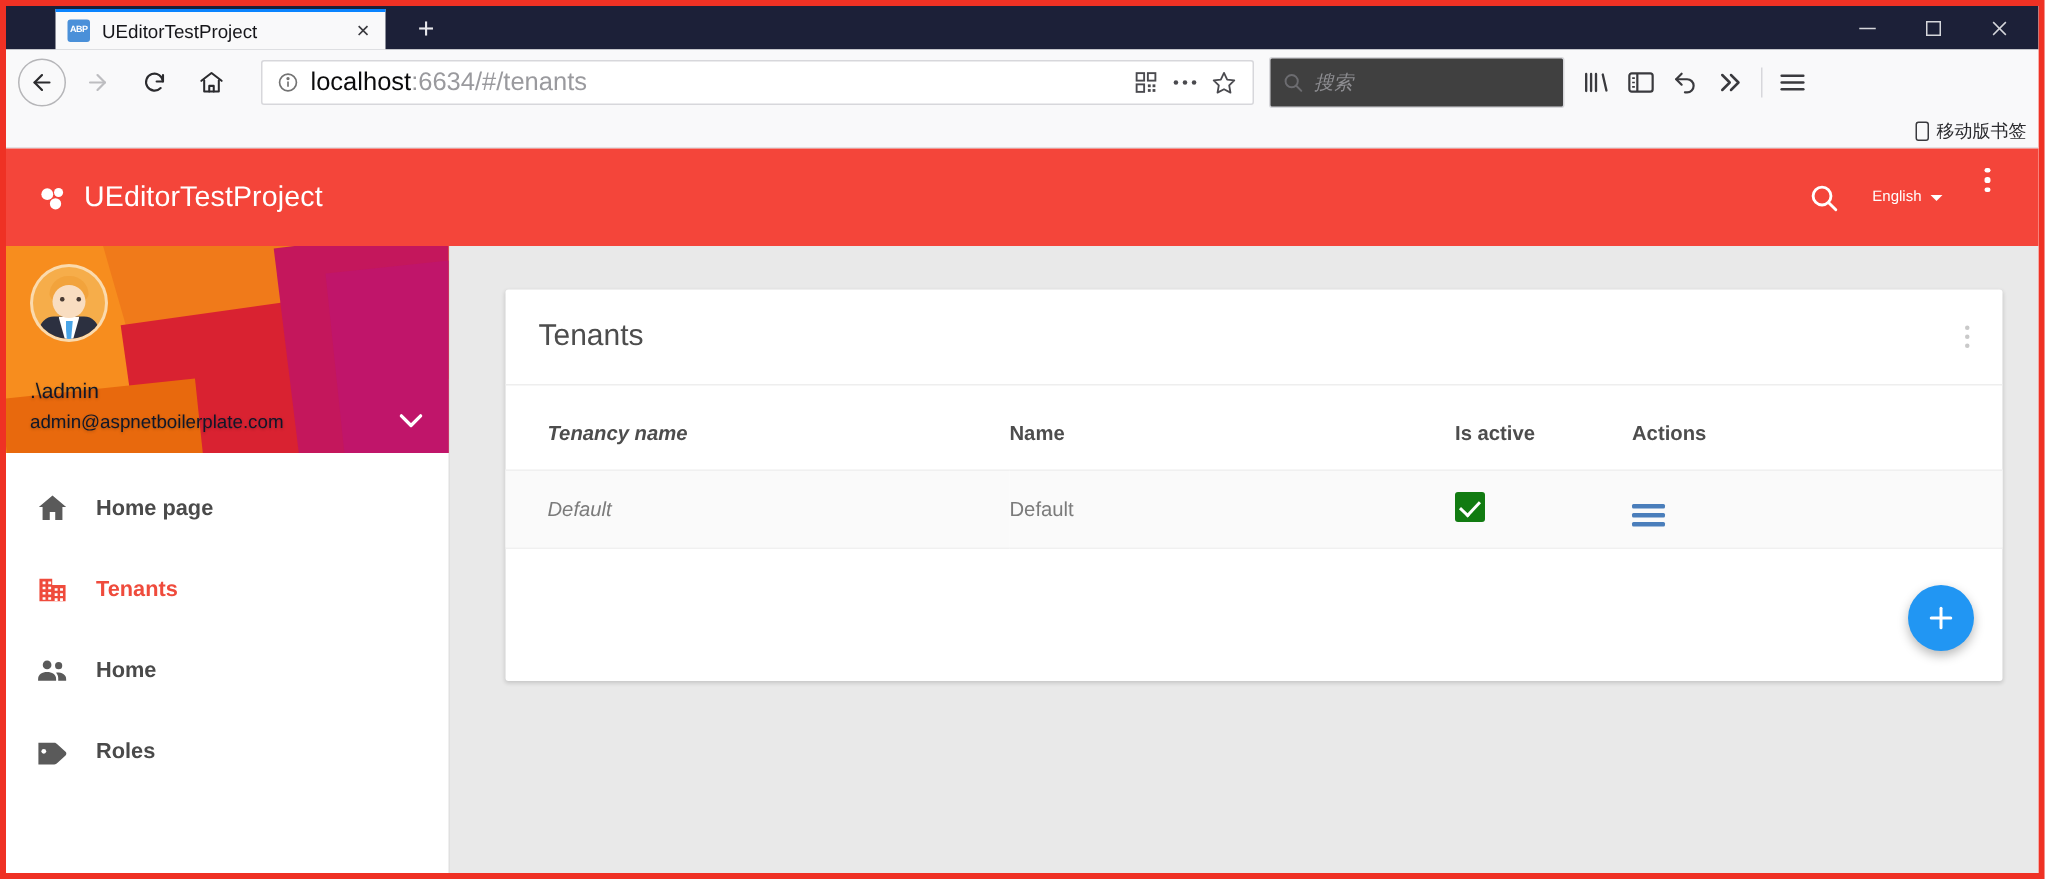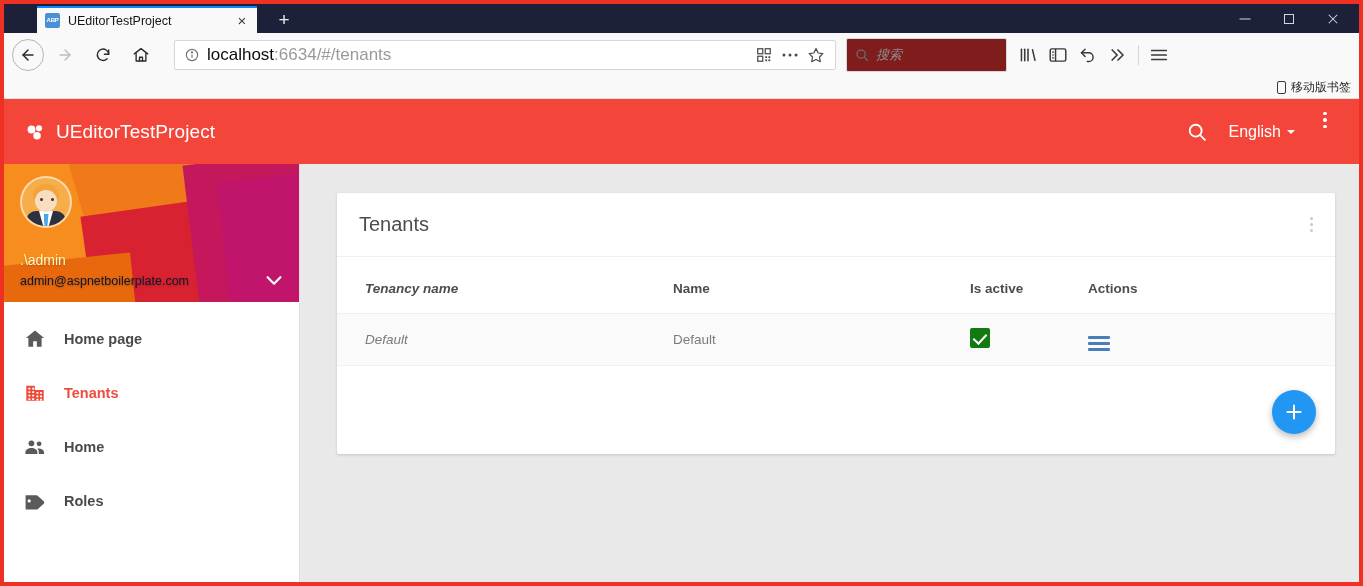--- a/index.html
+++ b/index.html
@@ -88,22 +88,22 @@
   }
   .url-info {
     width:22px; height:22px; flex:none; position:relative; color:#737373;
   }
   .url-text { flex:1; font-size:17px; color:#0c0c0d; margin-left:4px; white-space:nowrap; }
   .url-text .dim { color:#9a9a9e; }
   .url-ico { width:26px; height:26px; flex:none; position:relative; color:#4a4a4f; }
   .url-ico svg { position:absolute; left:50%; top:50%; transform:translate(-50%,-50%); }
 
   .searchbar {
-    width:161px; height:30px; margin-left:10px;
-    background:#7f1d1d; border:1px solid #d7d7db; border-radius:2px;
+    width:197px; height:30px; margin-left:10px;
+    background:#404040; border:1px solid #d7d7db; border-radius:2px;
     display:flex; align-items:center; padding:16px 8px; flex:none;
   }
   .searchbar .ph {
     font-size:13px; color:#8d8d91; font-style:italic; margin-left:7px;
   }
   .toolend { display:flex; align-items:center; margin-left:6px; flex:none; }
   .tbtn { width:30px; height:30px; position:relative; color:#3a3a3e; }
   .tbtn svg { position:absolute; left:50%; top:50%; transform:translate(-50%,-50%); }
   .vdiv { width:1px; height:20px; background:#d7d7db; margin:0 5px; }
 
@@ -129,21 +129,21 @@
   .brand-label {
     font-size:19px; color:#ffffff; margin-left:10px; font-weight:400;
     letter-spacing:0.1px;
   }
   .apphead-right {
     margin-left:auto; display:flex; align-items:center; margin-right:14px;
   }
   .hicon { width:40px; height:40px; position:relative; color:#fff; }
   .hicon svg { position:absolute; left:50%; top:50%; transform:translate(-50%,-50%); }
   .lang {
-    color:#ffffff; font-size:16px; display:flex; align-items:center;
+    color:#ffffff; font-size:10px; display:flex; align-items:center;
     margin:0 10px 0 12px;
   }
   .caret {
     width:0; height:0; border-left:4px solid transparent; border-right:4px solid transparent;
     border-top:4.5px solid #fff; margin-left:6px;
   }
   .dots3 { display:flex; flex-direction:column; align-items:center; gap:3px; }
   .dots3 b { width:3.5px; height:3.5px; background:#fff; border-radius:50%; display:block; }
 
   
@@ -171,21 +171,21 @@
   }
   .av-hair { position:absolute; left:11px; top:6px; width:26px; height:16px; background:#f2a33c; border-radius:13px 13px 4px 4px; }
   .av-face { position:absolute; left:13px; top:12px; width:22px; height:22px; background:#f9ddc0; border-radius:11px; }
   .av-eyeL { position:absolute; left:18px; top:20px; width:2.5px; height:3px; background:#4a3b33; border-radius:50%; }
   .av-eyeR { position:absolute; left:29px; top:20px; width:2.5px; height:3px; background:#4a3b33; border-radius:50%; }
   .av-body { position:absolute; left:4px; top:33px; width:40px; height:22px; background:#2c3040; border-radius:10px 10px 0 0; }
   .av-shirt { position:absolute; left:17px; top:33px; width:14px; height:20px; background:#ffffff; clip-path:polygon(0 0,100% 0,60% 100%,40% 100%); }
   .av-tie { position:absolute; left:21.5px; top:36px; width:5px; height:17px; background:#49a5e8; clip-path:polygon(0 0,100% 0,70% 100%,30% 100%); }
 
   .pname {
-    position:absolute; left:16px; top:88px; font-size:14px; color:#fef9c3;
+    position:absolute; left:16px; top:88px; font-size:14px; color:#0f172a;
     text-shadow:0 1px 2px rgba(0,0,0,.25);
   }
   .pmail {
     position:absolute; left:16px; top:110px; font-size:12.5px; color:#0f172a;
     text-shadow:0 1px 2px rgba(0,0,0,.25);
   }
   .pchev {
     position:absolute; right:14px; top:105px; width:22px; height:22px; color:#fff;
   }
   .pchev svg { position:absolute; left:0; top:0; }

